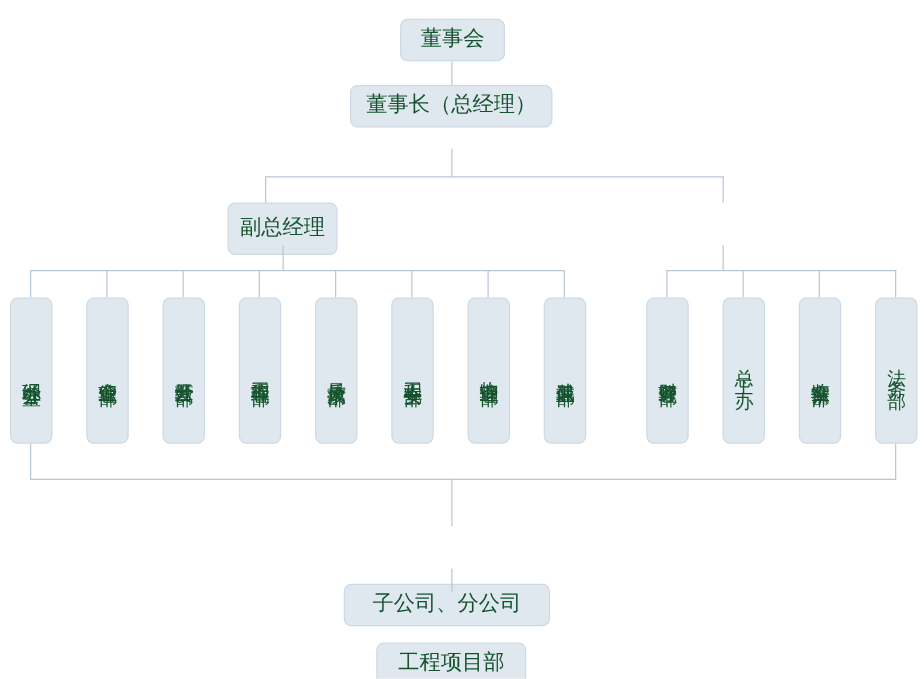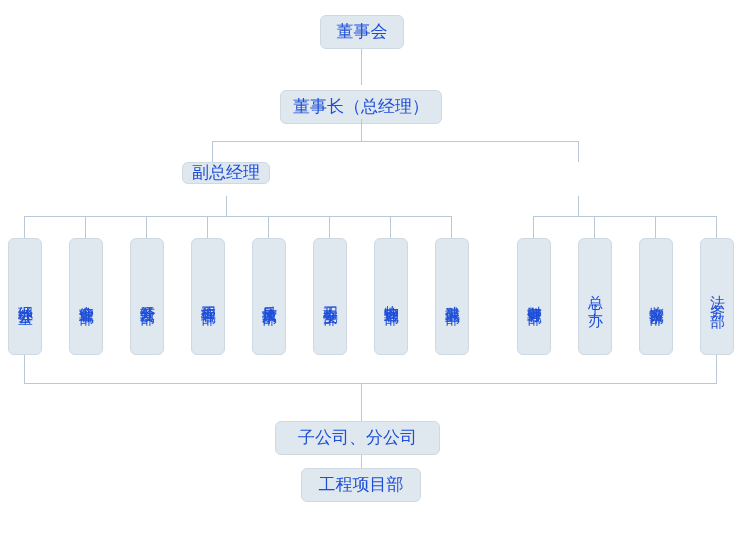--- a/index.html
+++ b/index.html
@@ -12,70 +12,71 @@
   #chart{
     position:relative;
     width:739px;height:543px;
   }
   .node{
     position:absolute;
     box-sizing:border-box;
     background:#dfe7ef;
     border:1px solid #cfd9e4;
     border-radius:6px;
-    color:#1d4ed8;
+    color:#14532d;
     display:flex;
     align-items:center;
     justify-content:center;
     text-align:center;
     line-height:1.25;
     white-space:nowrap;
   }
   .node.top{
     font-size:17px;
     height:34px;
   }
   .node.lvl2{
     font-size:17px;
-    height:22px;
+    height:42px;
   }
   .node.dept{
     font-size:15px;
     height:117px;
     width:34px;
     writing-mode:vertical-rl;
     text-orientation:upright;
     letter-spacing:1px;
     white-space:nowrap;
     padding:6px 0;
   }
   .node.dept.wide{
     letter-spacing:9px;
   }
   .node.bottom{
     font-size:17px;
     height:34px;
+    margin-top:46px;
   }
   .line{
     position:absolute;
     background:#b9c8d8;
   }
   .vline{width:1px;}
   .hline{height:1px;}
 </style>
 </head>
 <body>
 
 <div id="chart">
 
   <div class="node top" style="left:320px;top:15px;width:84px;">董事会</div>
 
   <div class="line vline" style="left:361px;top:49px;height:36px;"></div>
 
-  <div class="node top" style="left:280px;top:90px;width:162px;">董事长（总经理）</div>
+  <div class="node top" style="left:280px;top:68px;width:162px;">董事长（总经理）</div>
 
   <div class="line vline" style="left:361px;top:119px;height:22px;"></div>
   <div class="line hline" style="left:212px;top:141px;width:367px;"></div>
   <div class="line vline" style="left:212px;top:141px;height:21px;"></div>
   <div class="line vline" style="left:578px;top:141px;height:21px;"></div>
 
   <div class="node lvl2" style="left:182px;top:162px;width:88px;">副总经理</div>
 
   <div class="line vline" style="left:226px;top:196px;height:20px;"></div>
   <div class="line hline" style="left:24px;top:216px;width:427px;"></div>

